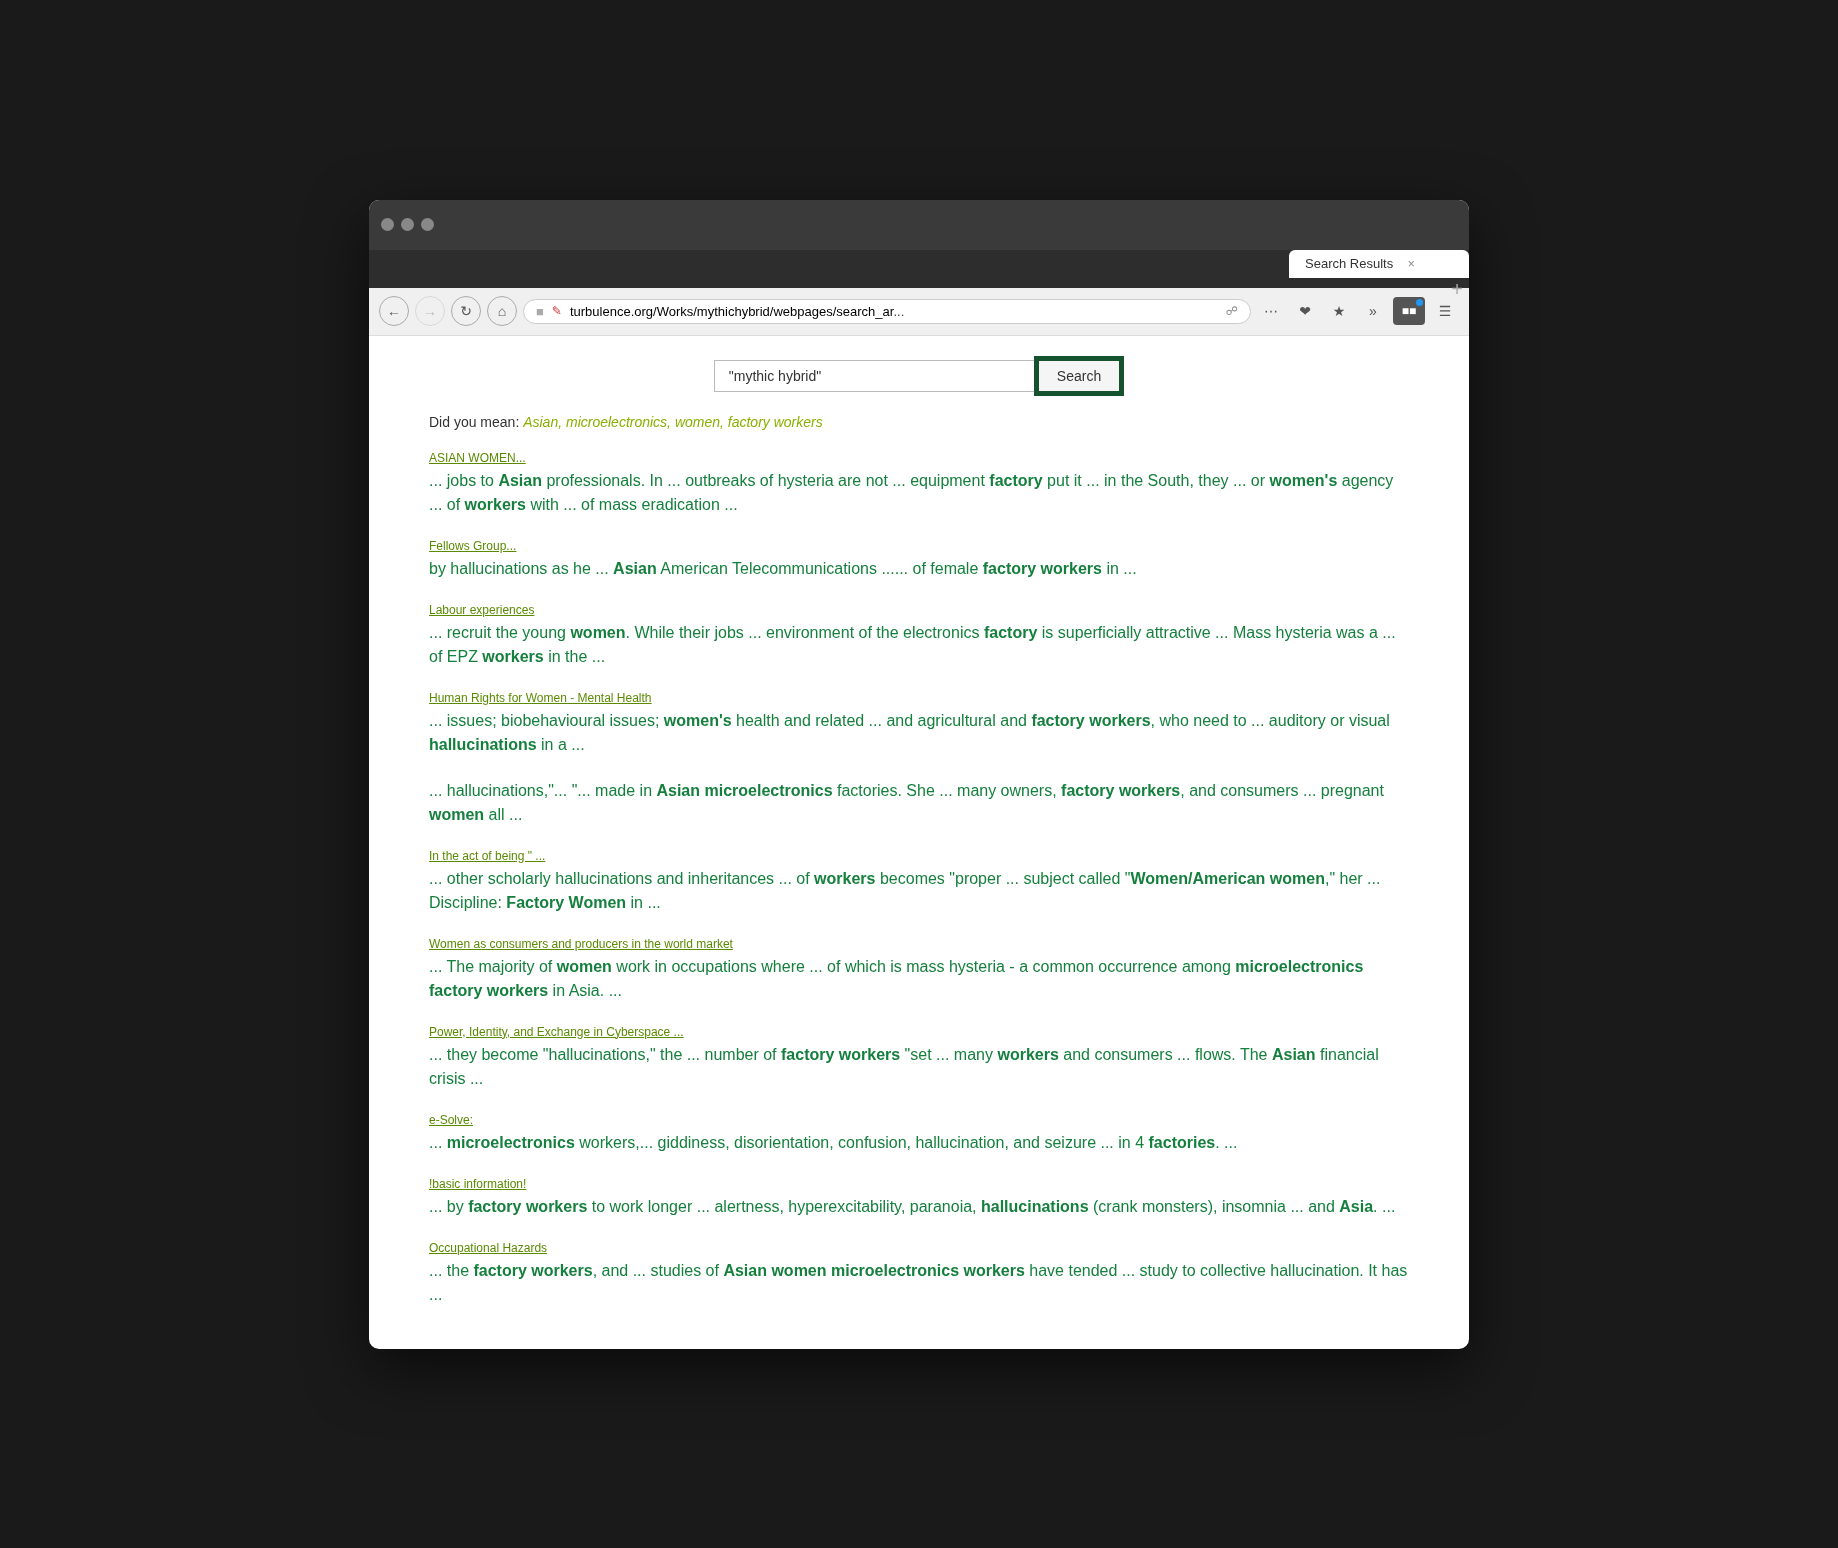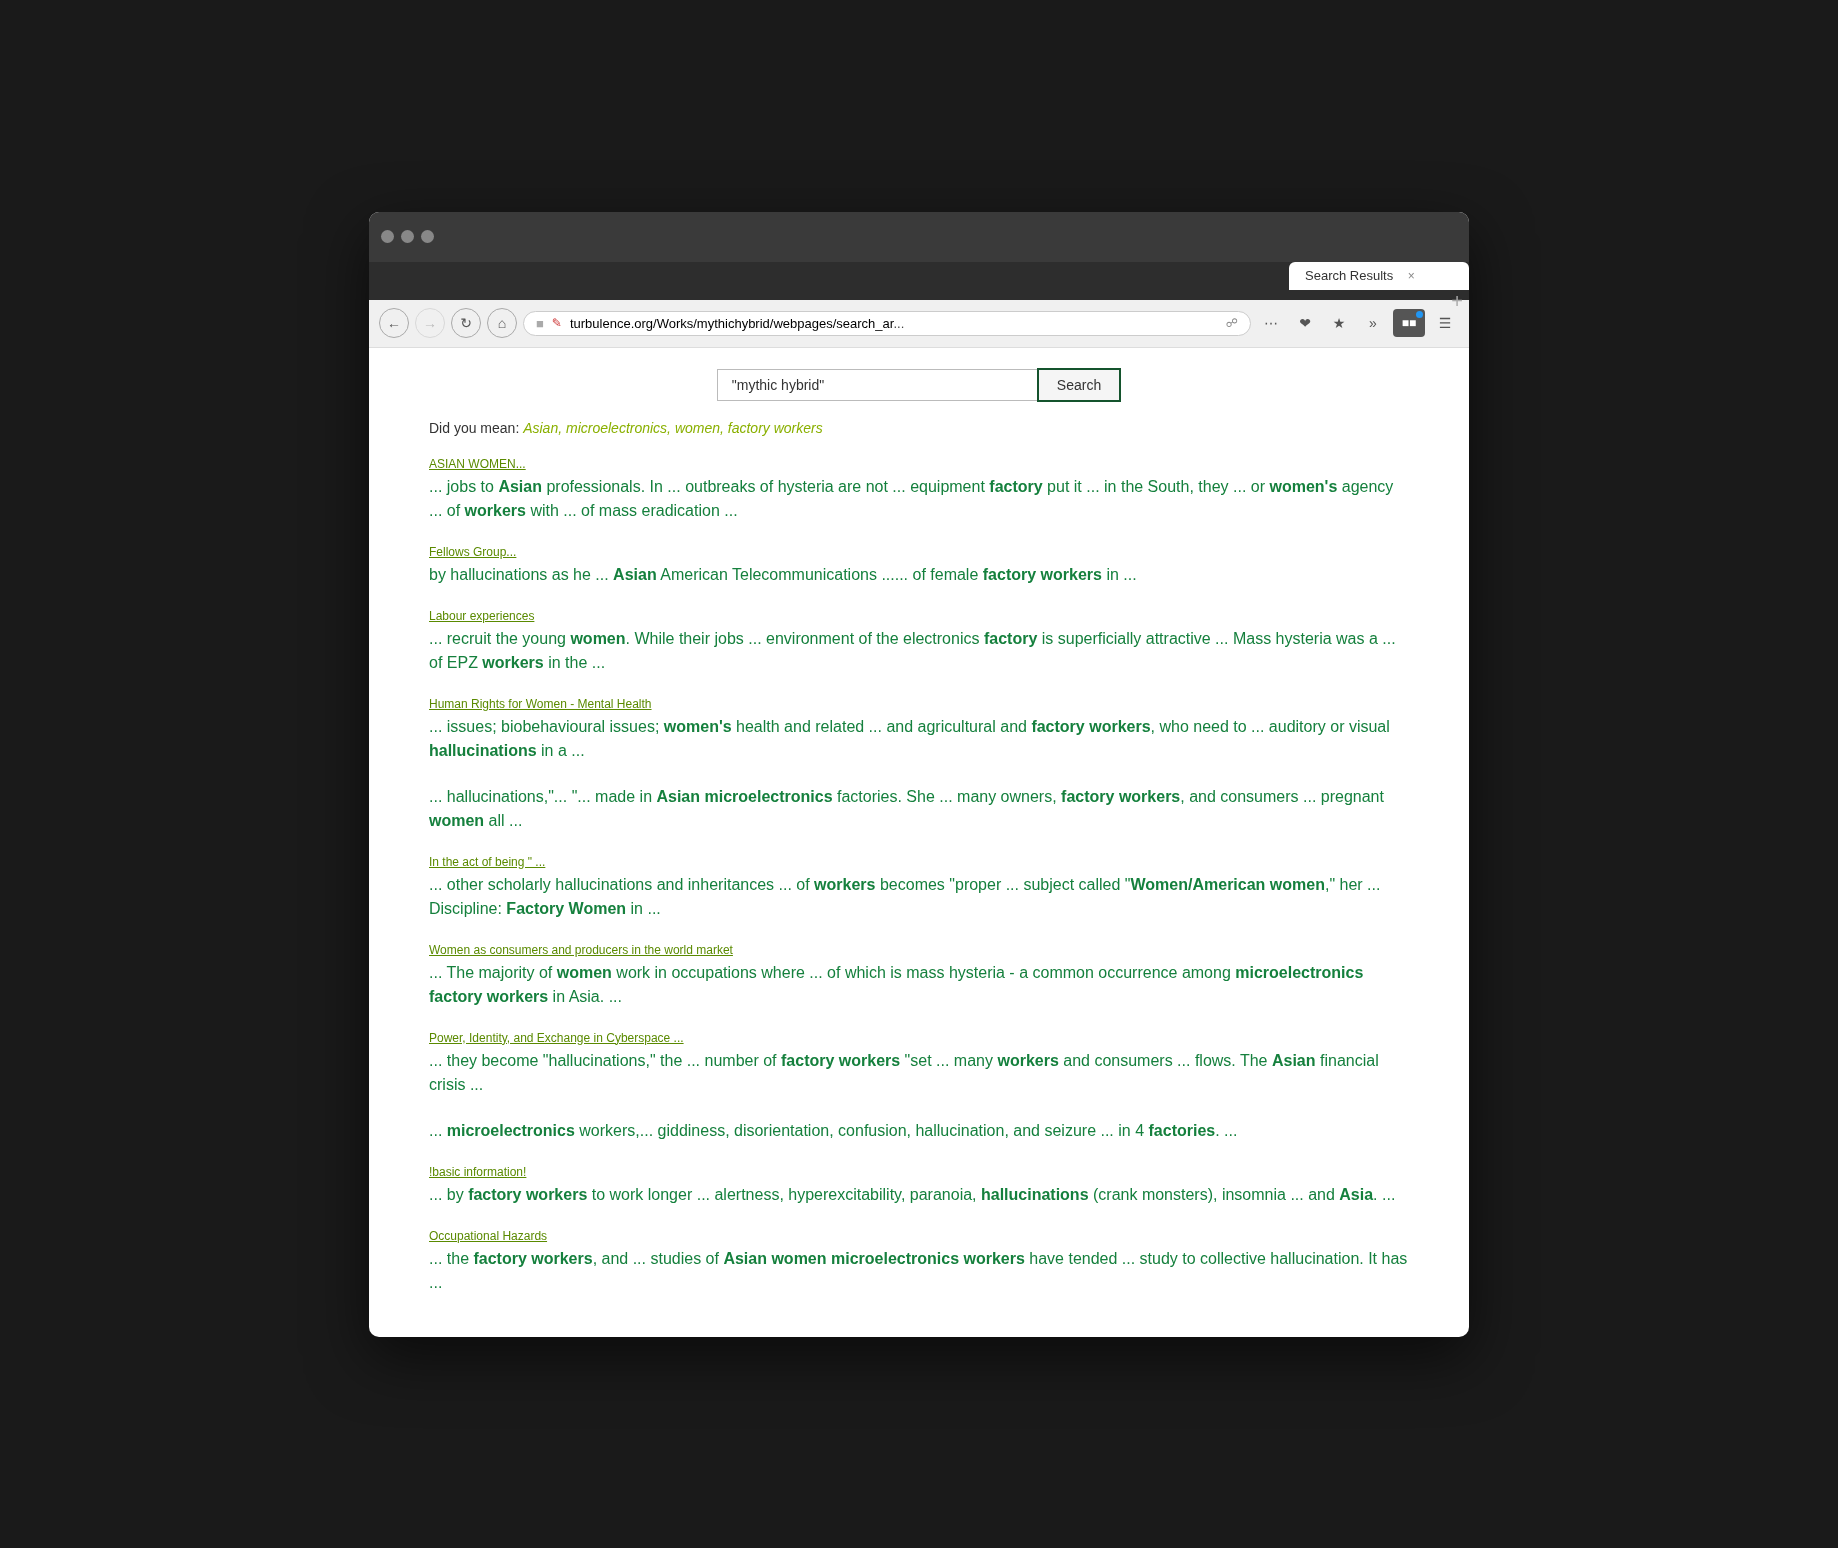--- a/index.html
+++ b/index.html
@@ -206,21 +206,21 @@
       border: 1px solid #bbb;
       border-right: none;
       padding: 7px 14px;
       font-size: 14px;
       width: 320px;
       outline: none;
       color: #333;
     }
 
     .search-btn {
-      border: 2px solid #14532d;
+      border: 5px solid #14532d;
       background: #f5f5f5;
       padding: 7px 18px;
       font-size: 14px;
       cursor: pointer;
       color: #333;
     }
 
     
     .did-you-mean {
       font-size: 14px;
@@ -341,20 +341,21 @@
         </div>
         <div class="result-item">
           <a class="result-title" href="#">Women as consumers and producers in the world market</a>
           <div class="result-snippet">... The majority of <strong>women</strong> work in occupations where ... of which is mass hysteria - a common occurrence among <strong>microelectronics factory workers</strong> in Asia. ...</div>
         </div>
         <div class="result-item">
           <a class="result-title" href="#">Power, Identity, and Exchange in Cyberspace ...</a>
           <div class="result-snippet">... they become "hallucinations," the ... number of <strong>factory workers</strong> "set ... many <strong>workers</strong> and consumers ... flows. The <strong>Asian</strong> financial crisis ...</div>
         </div>
         <div class="result-item">
+          <a class="result-title" href="#">e-Solve:</a>
           <div class="result-snippet">... <strong>microelectronics</strong> workers,... giddiness, disorientation, confusion, hallucination, and seizure ... in 4 <strong>factories</strong>. ...</div>
         </div>
         <div class="result-item">
           <a class="result-title" href="#">!basic information!</a>
           <div class="result-snippet">... by <strong>factory workers</strong> to work longer ... alertness, hyperexcitability, paranoia, <strong>hallucinations</strong> (crank monsters), insomnia ... and <strong>Asia</strong>. ...</div>
         </div>
         <div class="result-item">
           <a class="result-title" href="#">Occupational Hazards</a>
           <div class="result-snippet">... the <strong>factory workers</strong>, and ... studies of <strong>Asian women microelectronics workers</strong> have tended ... study to collective hallucination. It has ...</div>
         </div>

